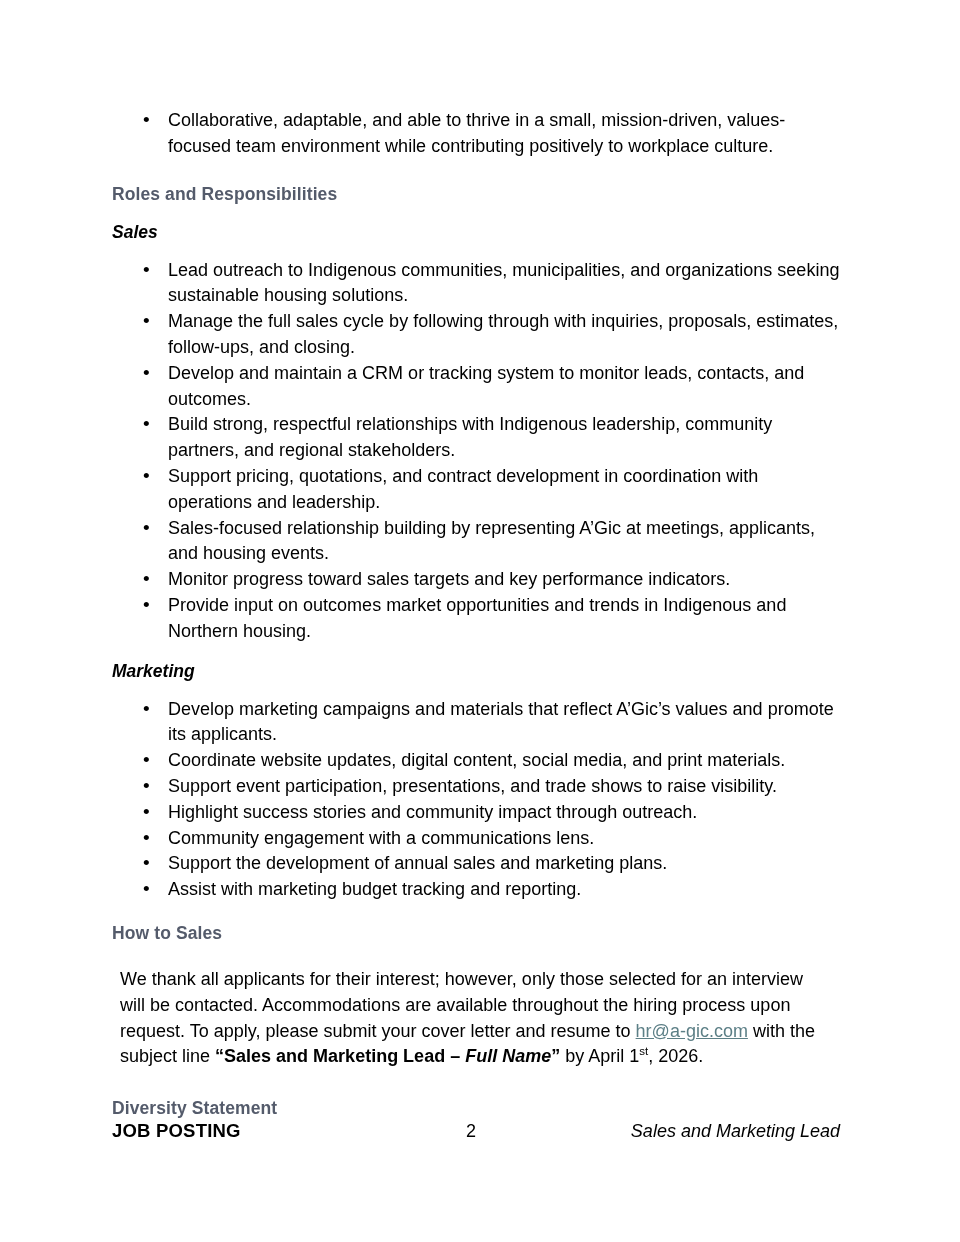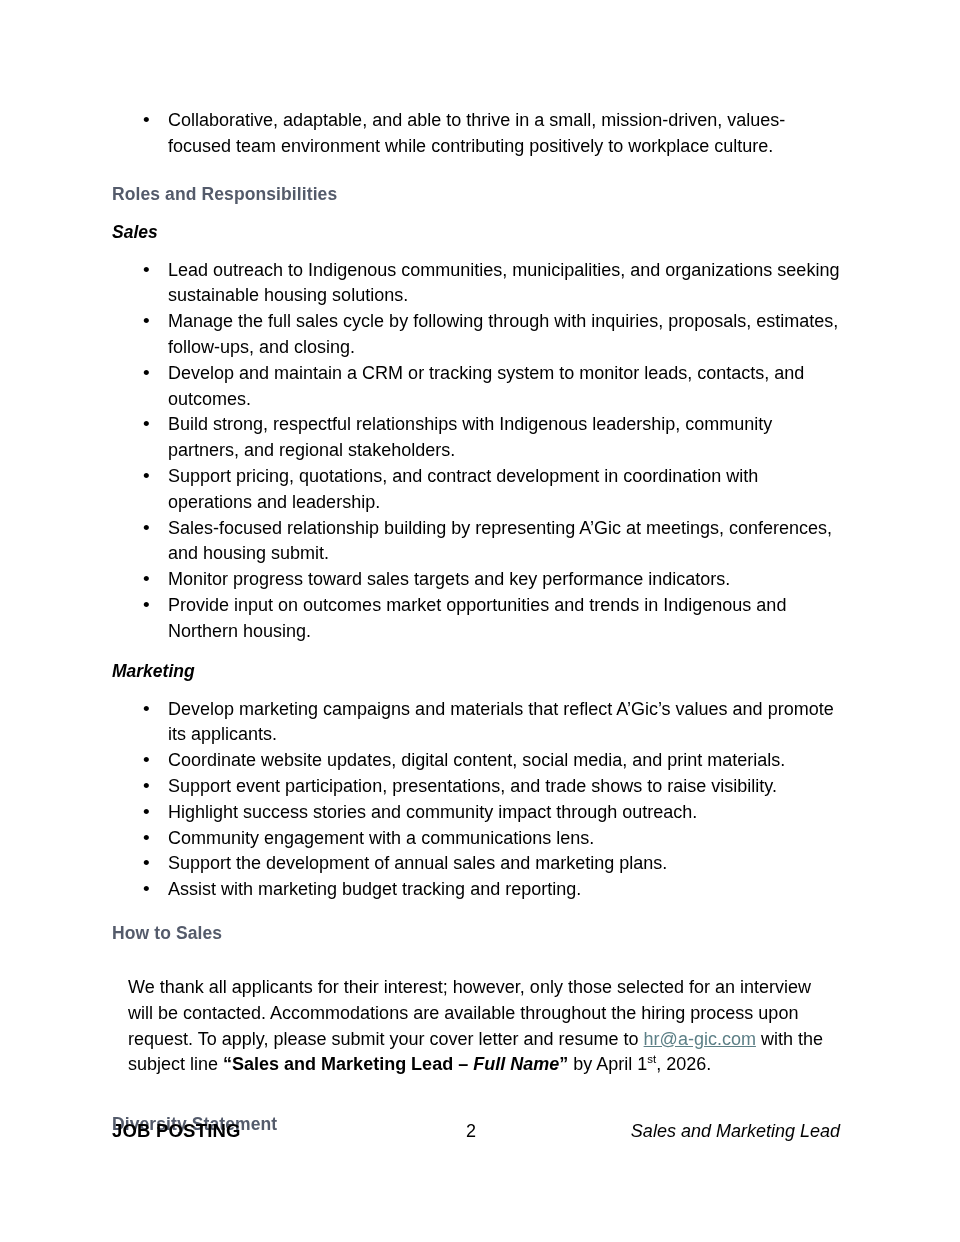--- a/index.html
+++ b/index.html
@@ -46,21 +46,21 @@
     font-weight: bold;
     font-style: italic;
     line-height: 24px;
     margin: 0;
     padding: 0;
   }
   
   .para {
     font-size: 18px;
     line-height: 25.8px;
-    margin: 16px;
+    margin: 8px;
     padding: 0;
     color: #000000;
     text-align: left;
   }
   
   ul.bullets {
     list-style: none;
     margin: 0;
     padding: 0;
   }
@@ -160,21 +160,21 @@
     <h3 class="h-sub">Sales</h3>
 
     <div class="sp-14"></div>
 
     <ul class="bullets">
       <li>Lead outreach to Indigenous communities, municipalities, and organizations seeking sustainable housing solutions.</li>
       <li>Manage the full sales cycle by following through with inquiries, proposals, estimates, follow-ups, and closing.</li>
       <li>Develop and maintain a CRM or tracking system to monitor leads, contacts, and outcomes.</li>
       <li>Build strong, respectful relationships with Indigenous leadership, community partners, and regional stakeholders.</li>
       <li>Support pricing, quotations, and contract development in coordination with operations and leadership.</li>
-      <li>Sales-focused relationship building by representing A’Gic at meetings, conferences, and housing submit.</li>
+      <li>Sales-focused relationship building by representing A’Gic at meetings, applicants, and housing events.</li>
       <li>Monitor progress toward sales targets and key performance indicators.</li>
       <li>Provide input on outcomes market opportunities and trends in Indigenous and Northern housing.</li>
     </ul>
 
     <div class="sp-14"></div>
 
     <h3 class="h-sub">Marketing</h3>
 
     <div class="sp-14"></div>
 

